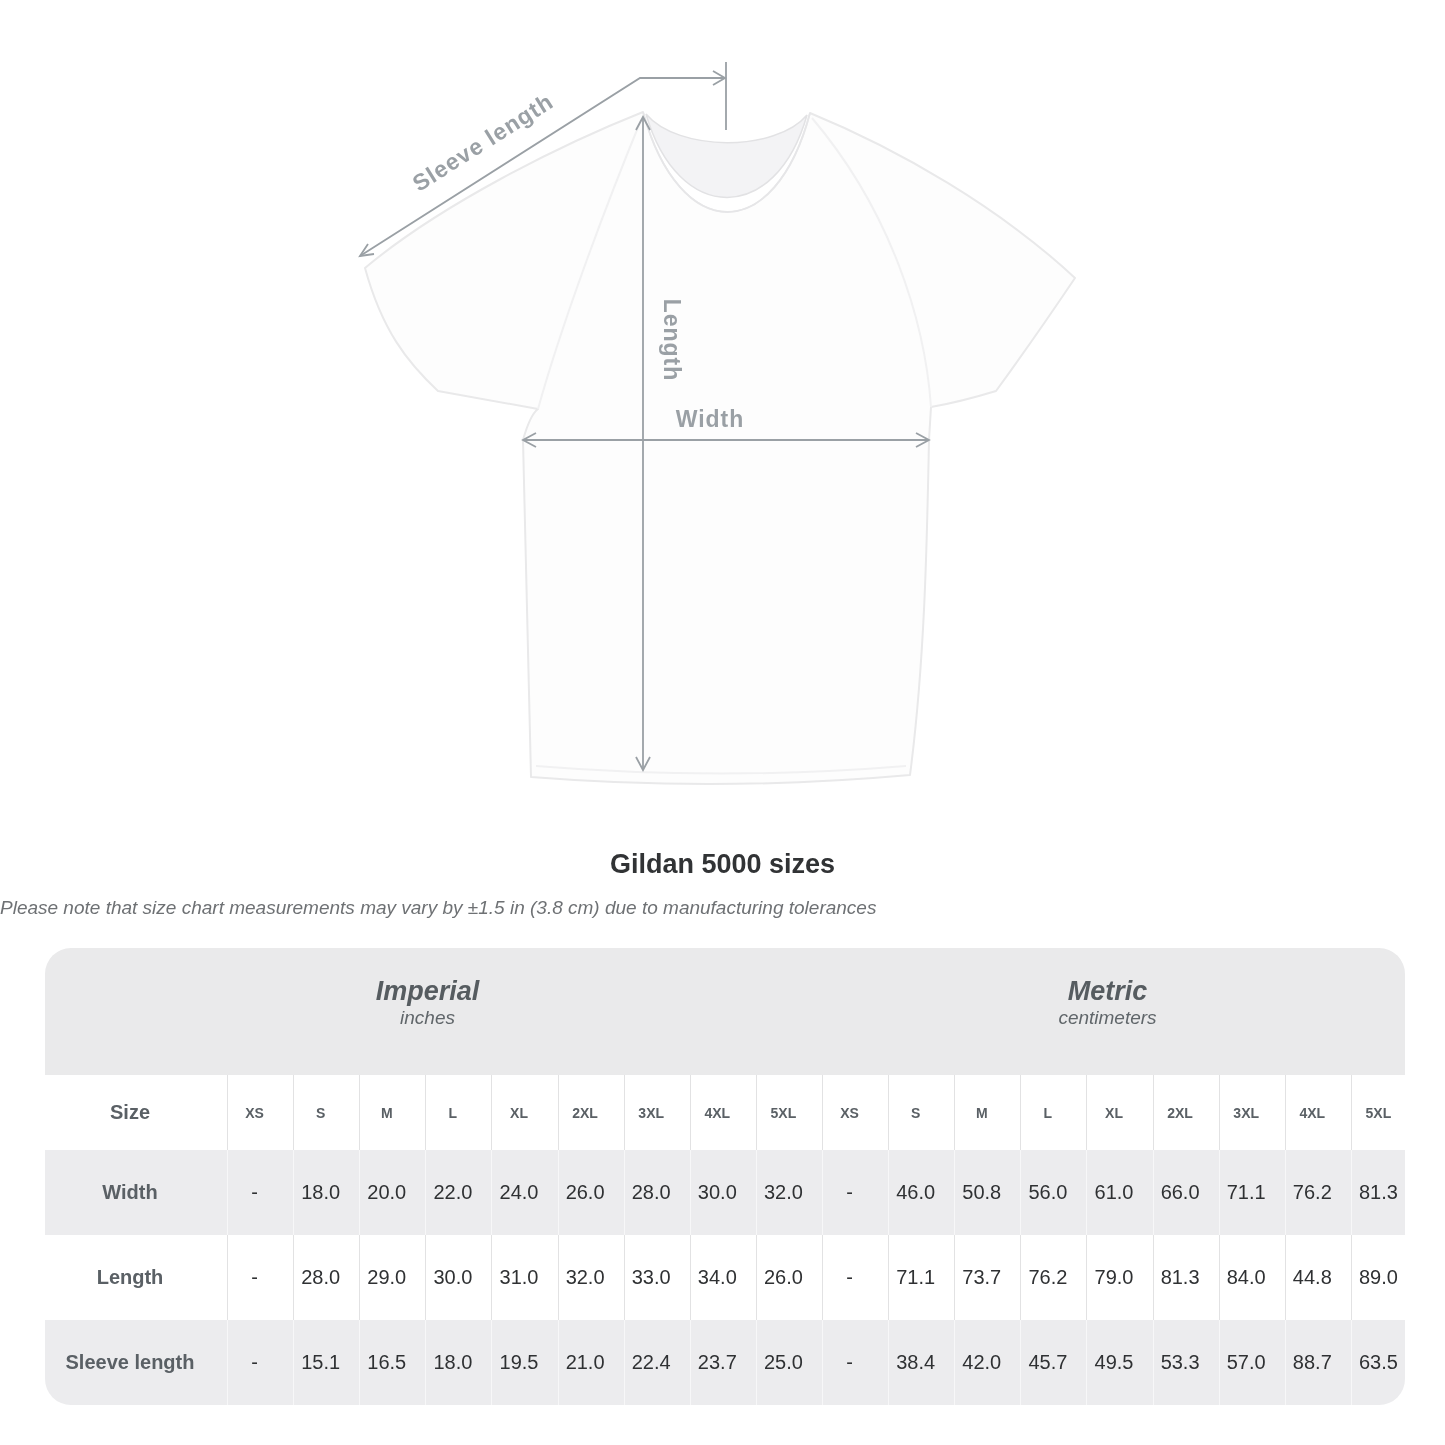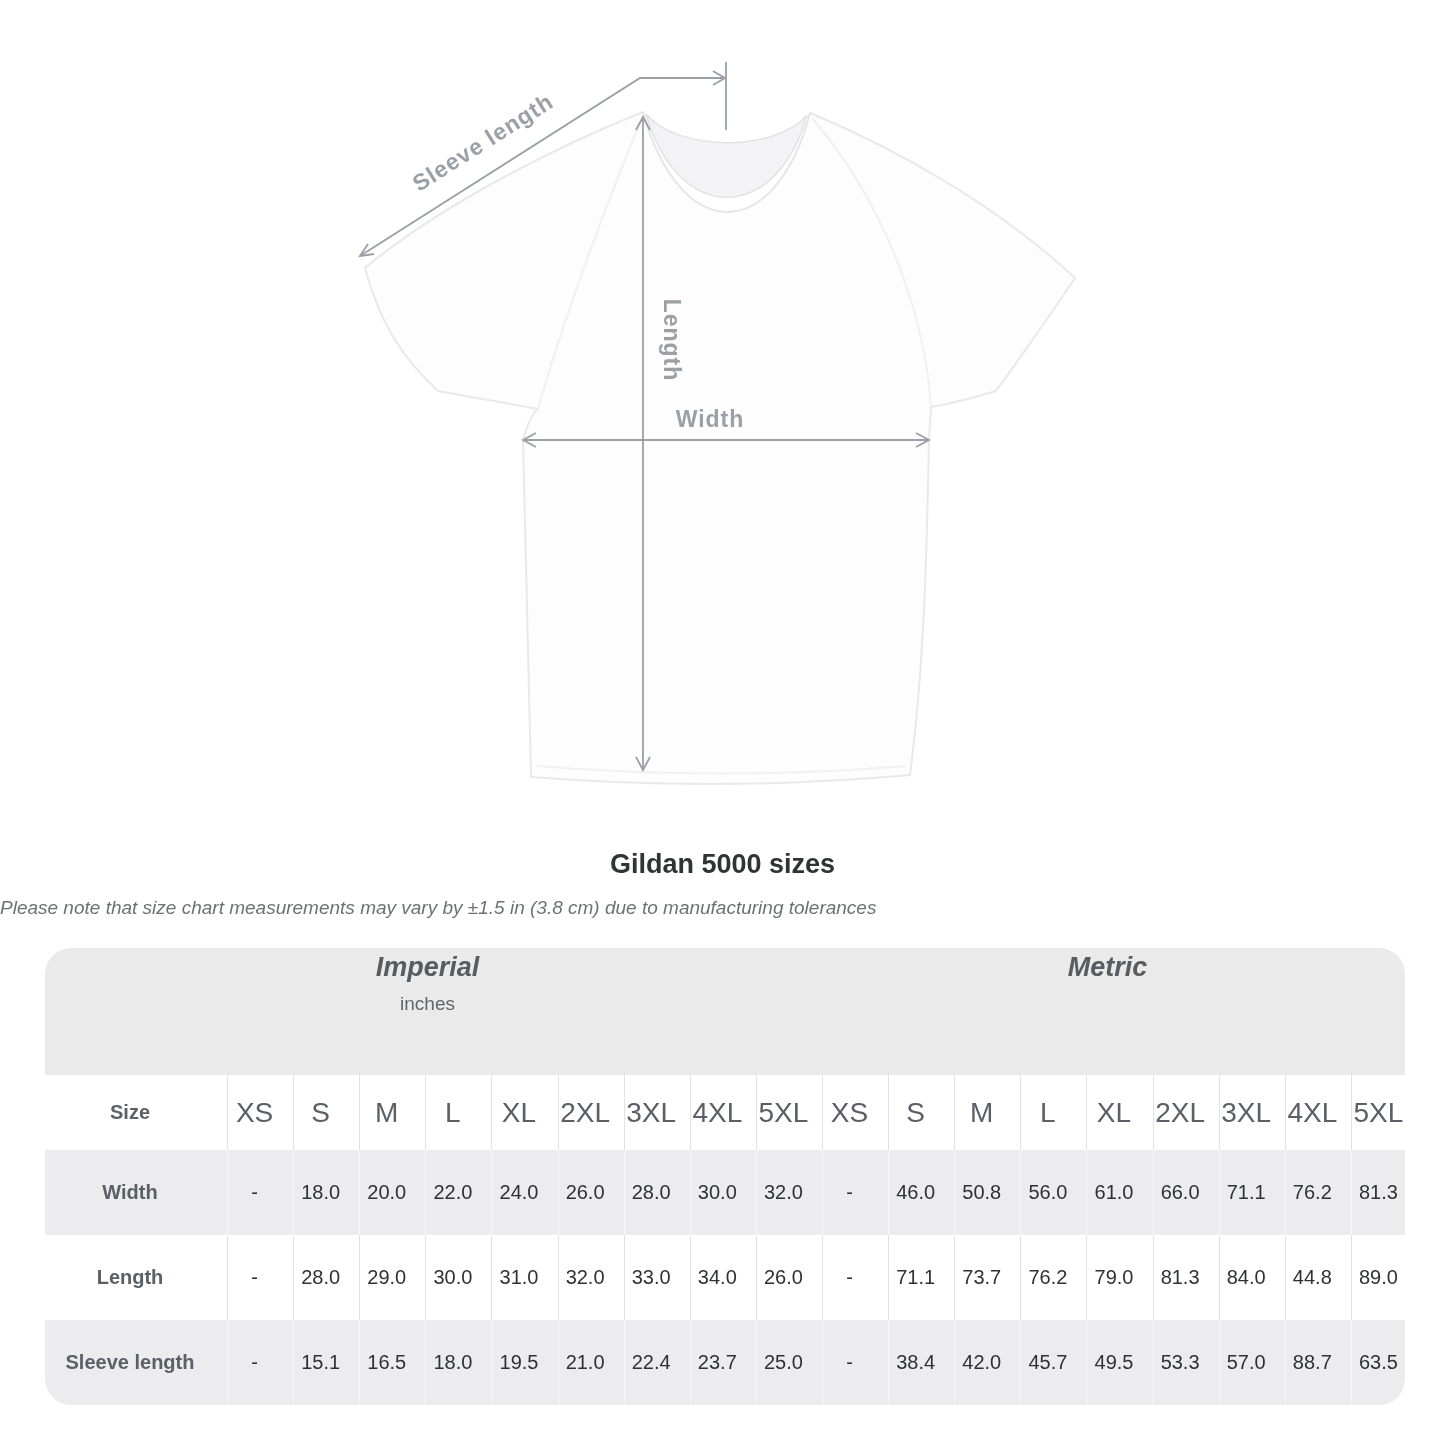--- a/index.html
+++ b/index.html
@@ -18,35 +18,35 @@
   .chart-note{
     position:absolute;top:897px;left:0;width:100%;text-align:left;
     font-size:19px;font-style:italic;color:#6e7174;
   }
   
   .size-table{
     position:absolute;left:45px;top:948px;width:1360px;
     border-radius:26px;overflow:hidden;background:#ffffff;
   }
   .unit-band{display:flex;background:#eaeaeb;height:127px;}
-  .unit-group{box-sizing:border-box;padding-top:4px;text-align:center;}
+  .unit-group{box-sizing:border-box;padding-top:28px;text-align:center;}
   .unit-group.imperial{width:56.25%;}
   .unit-group.metric{width:43.75%;}
   .g-title{font-size:27px;font-weight:700;font-style:italic;color:#565c60;}
-  .g-sub{font-size:19px;color:#60666a;margin-top:10px;}
+  .g-sub{font-size:19px;font-style:italic;color:#60666a;}
   .trow{display:grid;grid-template-columns:170px repeat(18,1fr);gap:12px;}
   .size-row{height:75px;background:#ffffff;}
   .drow{height:85px;}
   .drow.alt{background:#ececee;}
   .drow.plain{background:#ffffff;}
   .cell{display:flex;align-items:center;justify-content:center;height:100%;}
   .size-row .cell + .cell, .drow.plain .cell + .cell{border-left:1px solid #e2e2e3;}
   .drow.alt .cell + .cell{border-left:1px solid #f7f7f8;}
   .lab{font-size:20px;font-weight:700;color:#5a6065;}
-  .sh{font-size:28px;font-weight:400;color:#5a6065;}
+  .sh{font-size:14px;font-weight:700;color:#5a6065;}
   .val{font-size:20px;color:#2f3133;}
 </style>
 </head>
 <body>
 
 <svg class="diagram-svg" width="1445" height="830" viewBox="0 0 1445 830">
 
   <path d="M 643 112
            C 680 245, 775 245, 810 113
            C 900 150, 1000 208, 1075 278
@@ -99,20 +99,21 @@
 
 <div class="size-table">
 
   <div class="unit-band">
     <div class="unit-group imperial">
       <div class="g-title">Imperial</div>
       <div class="g-sub">inches</div>
     </div>
     <div class="unit-group metric">
       <div class="g-title">Metric</div>
+      <div class="g-sub">centimeters</div>
     </div>
   </div>
 
   <div class="trow size-row">
     <div class="cell lab">Size</div>
     <div class="cell sh">XS</div>
     <div class="cell sh">S</div>
     <div class="cell sh">M</div>
     <div class="cell sh">L</div>
     <div class="cell sh">XL</div>

